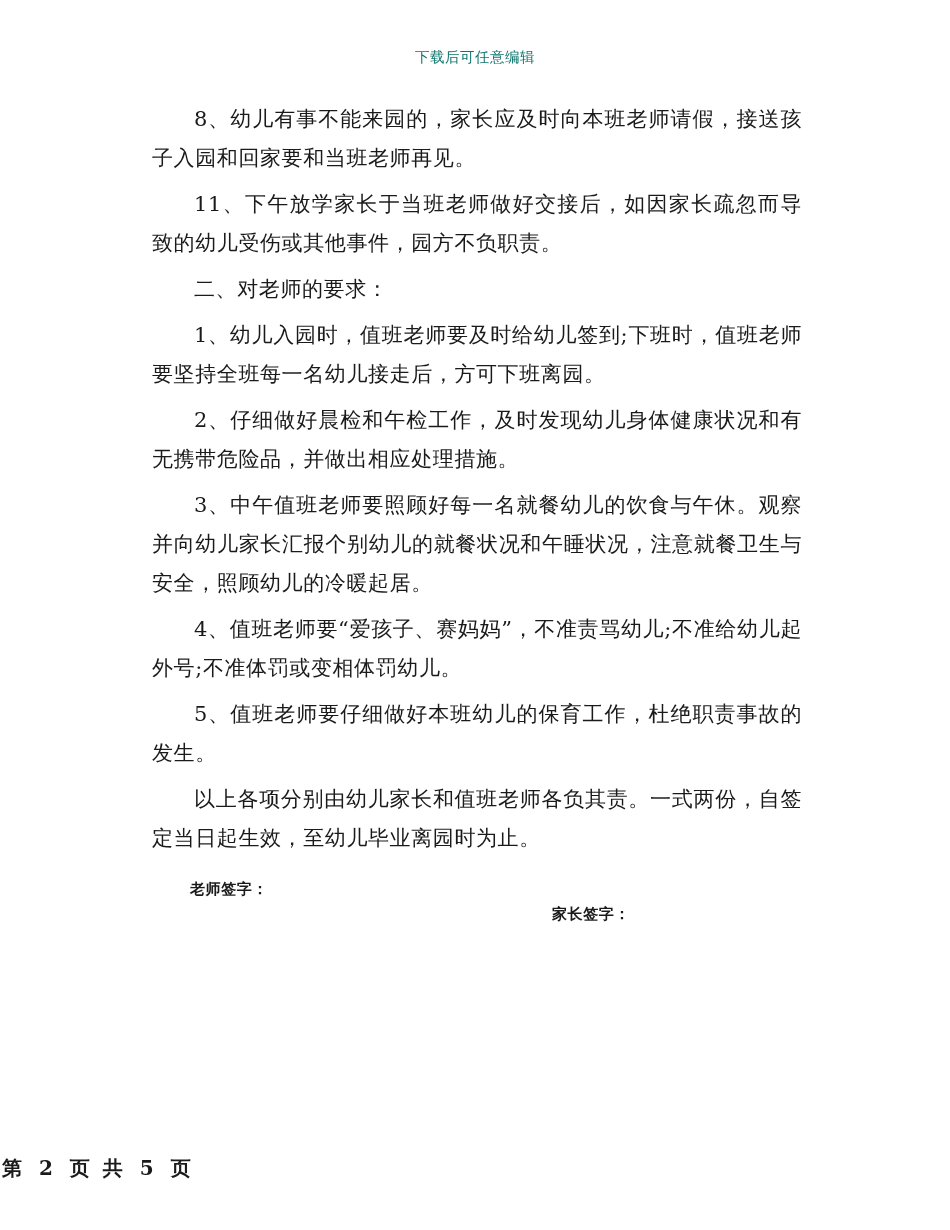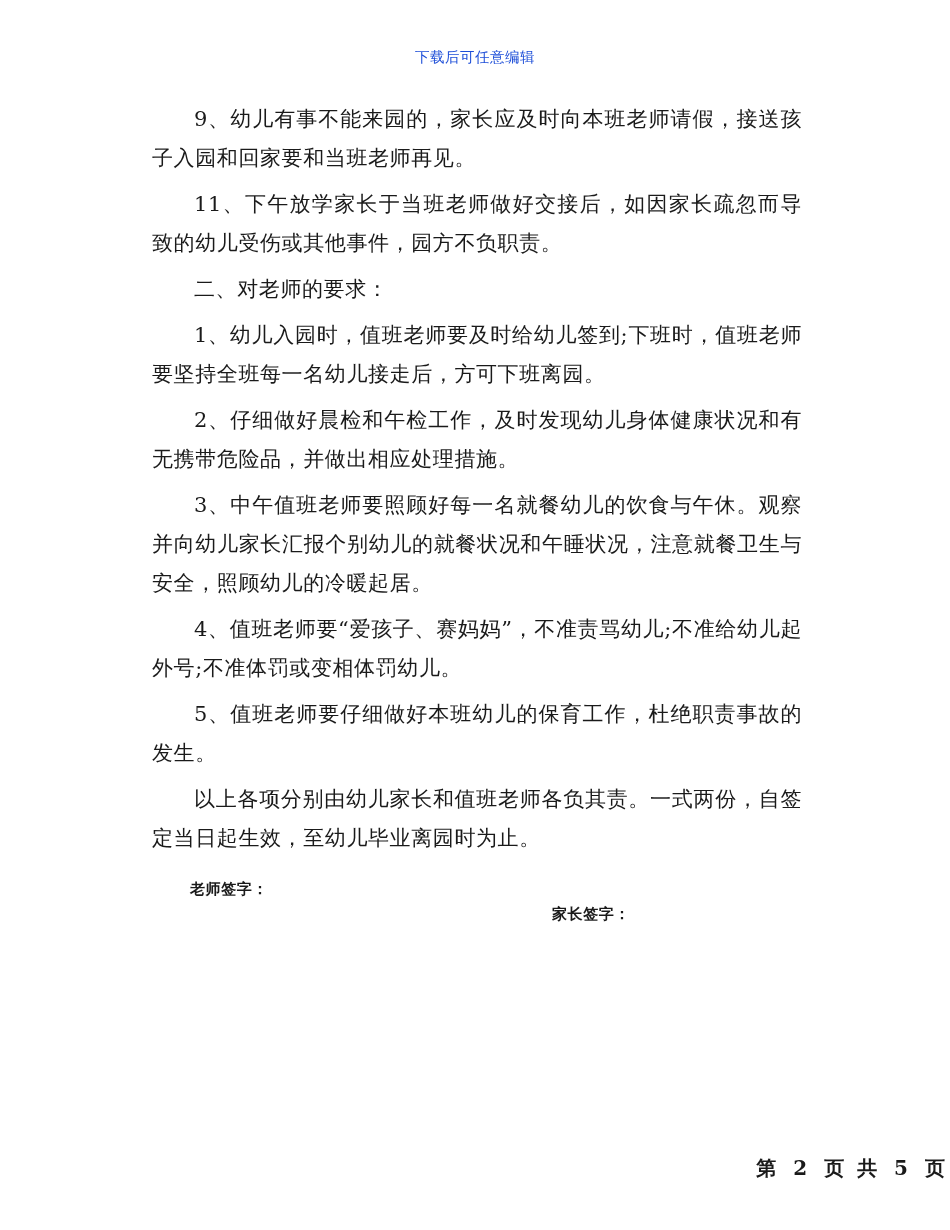--- a/index.html
+++ b/index.html
@@ -21,21 +21,21 @@
     box-sizing: border-box;
     position: relative;
   }
   .header-note {
     position: absolute;
     top: 48px;
     left: 0;
     width: 950px;
     text-align: center;
     font-size: 14.5px;
-    color: #1d4ed8;
+    color: #0f766e;
     letter-spacing: 0.5px;
     font-family: "DejaVu Sans", "Liberation Sans", sans-serif;
   }
   .body-area {
     position: absolute;
     top: 100px;
     left: 152px;
     width: 650px;
   }
   p.para {
@@ -67,37 +67,37 @@
     position: absolute;
     left: 400px;
     top: 0;
     margin-top: 25px;
   }
   .footer {
     position: absolute;
     bottom: 48px;
     left: 0;
     width: 950px;
-    text-align: right;
+    text-align: left;
     font-size: 20px;
     font-weight: bold;
     letter-spacing: 3px;
     font-family: "DejaVu Serif", "Liberation Serif", serif;
   }
   .footer span { margin: 0 2px; }
 </style>
 </head>
 <body>
 
 <div class="page">
 
   <div class="header-note">下载后可任意编辑</div>
 
   <div class="body-area">
-    <p class="para">9、幼儿有事不能来园的，家长应及时向本班老师请假，接送孩子入园和回家要和当班老师再见。</p>
+    <p class="para">8、幼儿有事不能来园的，家长应及时向本班老师请假，接送孩子入园和回家要和当班老师再见。</p>
     <p class="para">11、下午放学家长于当班老师做好交接后，如因家长疏忽而导致的幼儿受伤或其他事件，园方不负职责。</p>
     <p class="para">二、对老师的要求：</p>
     <p class="para">1、幼儿入园时，值班老师要及时给幼儿签到;下班时，值班老师要坚持全班每一名幼儿接走后，方可下班离园。</p>
     <p class="para">2、仔细做好晨检和午检工作，及时发现幼儿身体健康状况和有无携带危险品，并做出相应处理措施。</p>
     <p class="para">3、中午值班老师要照顾好每一名就餐幼儿的饮食与午休。观察并向幼儿家长汇报个别幼儿的就餐状况和午睡状况，注意就餐卫生与安全，照顾幼儿的冷暖起居。</p>
     <p class="para">4、值班老师要“爱孩子、赛妈妈”，不准责骂幼儿;不准给幼儿起外号;不准体罚或变相体罚幼儿。</p>
     <p class="para">5、值班老师要仔细做好本班幼儿的保育工作，杜绝职责事故的发生。</p>
     <p class="para">以上各项分别由幼儿家长和值班老师各负其责。一式两份，自签定当日起生效，至幼儿毕业离园时为止。</p>
 
     <div class="sign-row">

